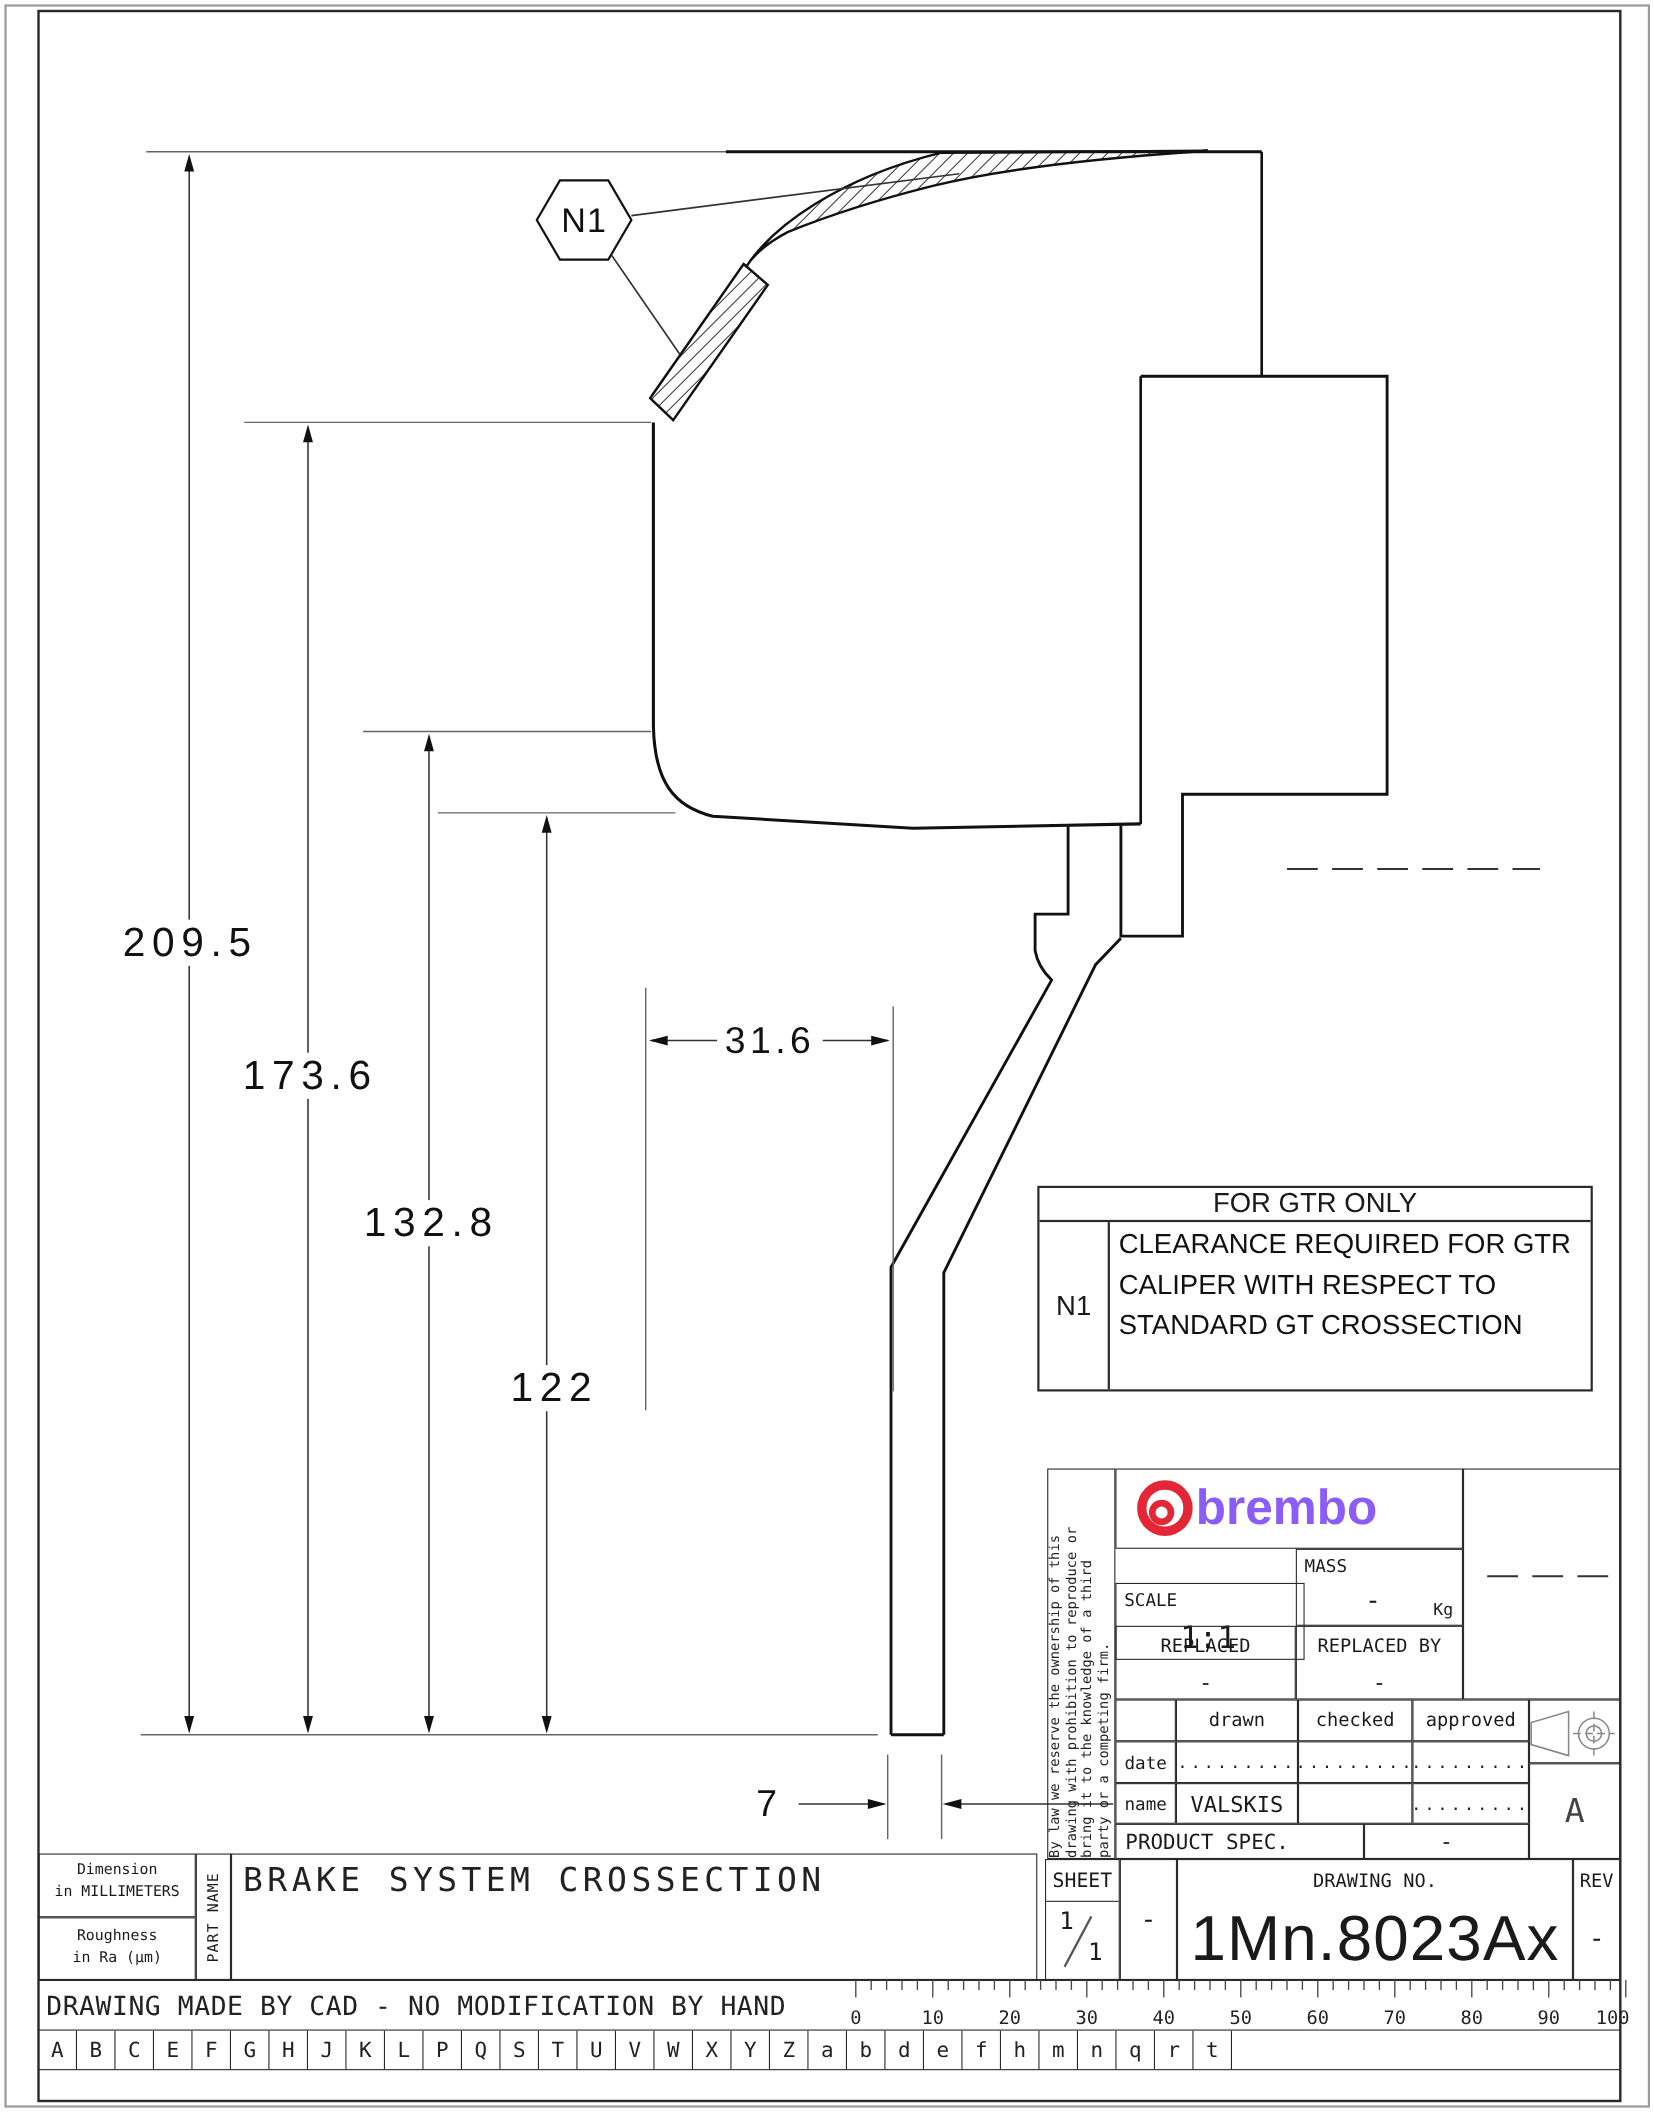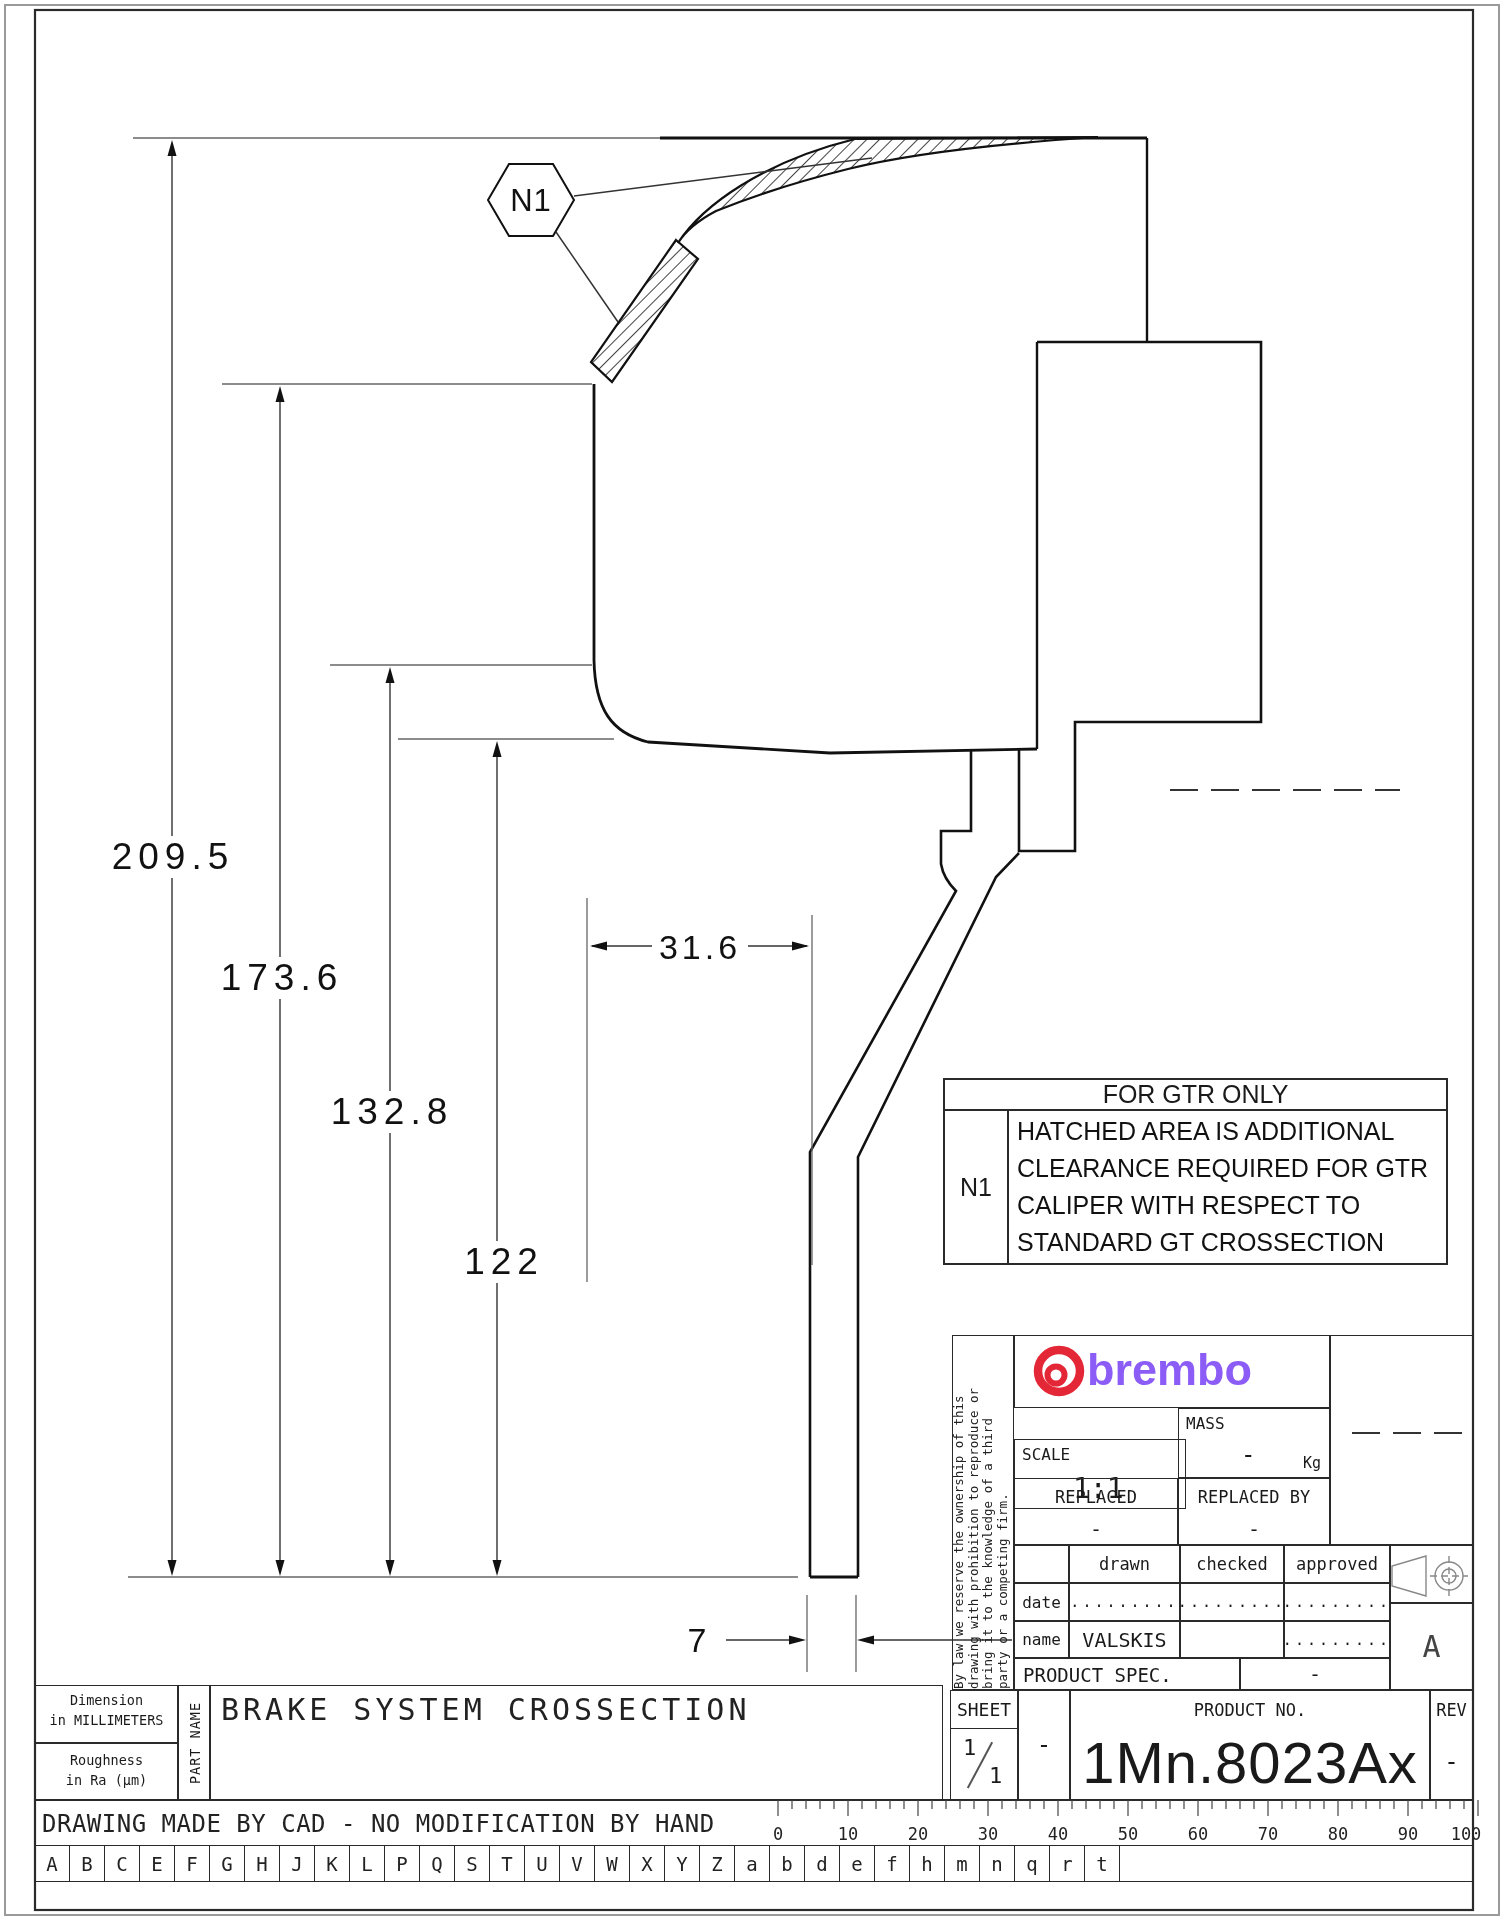--- a/index.html
+++ b/index.html
@@ -186,21 +186,20 @@
   <span class="dimlabel" style="left:392px;top:1112px;">132.8</span>
   <span class="dimlabel" style="left:504px;top:1262px;">122</span>
   <span class="dimlabel" style="left:700px;top:947px;font-size:34px;letter-spacing:4px;">31.6</span>
   <span class="dimlabel" style="left:700px;top:1640px;font-size:34px;">7</span>
   <span class="dimlabel sans" style="left:531px;top:201px;font-size:31px;letter-spacing:1px;background:transparent;">N1</span>
 
   <div class="cell" style="left:943px;top:1078px;width:505px;height:187px;border-width:2px;">
     <div class="ctr sans" style="position:absolute;left:0;top:0;width:100%;height:31px;border-bottom:2px solid #2a2a2a;font-size:25px;box-sizing:border-box;">FOR GTR ONLY</div>
     <div class="ctr sans" style="position:absolute;left:0;top:31px;width:64px;height:152px;border-right:2px solid #2a2a2a;font-size:25px;box-sizing:border-box;">N1</div>
     <div class="notetext" style="position:absolute;left:72px;top:33px;width:425px;">
-      <div>HATCHED AREA IS ADDITIONAL</div>
       <div>CLEARANCE REQUIRED FOR GTR</div>
       <div>CALIPER WITH RESPECT TO</div>
       <div>STANDARD GT CROSSECTION</div>
     </div>
   </div>
 
   <div class="cell" style="left:952px;top:1335px;width:62px;height:355px;"></div>
   <div class="vwrap" style="left:952px;top:1335px;width:62px;height:355px;">
     <div class="vrot mono" style="left:-146px;top:148px;width:352px;height:60px;font-size:12.5px;line-height:14.5px;color:#222;">
       <div>By law we reserve the ownership of this</div>
@@ -263,21 +262,21 @@
   <div class="cell ctr mono" style="left:1390px;top:1603px;width:83px;height:87px;font-size:30px;color:#444;">A</div>
 
   <div class="cell" style="left:950px;top:1690px;width:68px;height:110px;">
     <div class="ctr mono" style="position:absolute;left:0;top:0;width:100%;height:38px;border-bottom:1.5px solid #2a2a2a;font-size:18px;box-sizing:border-box;">SHEET</div>
     <span class="mono" style="position:absolute;left:12px;top:44px;font-size:22px;">1</span>
     <div style="position:absolute;left:28px;top:48px;width:1.5px;height:52px;background:#555;transform:rotate(28deg);"></div>
     <span class="mono" style="position:absolute;left:38px;top:72px;font-size:22px;">1</span>
   </div>
   <div class="cell ctr mono" style="left:1018px;top:1690px;width:52px;height:110px;font-size:24px;">-</div>
   <div class="cell" style="left:1070px;top:1690px;width:360px;height:110px;">
-    <div class="ctr mono" style="position:absolute;left:0;top:0;width:100%;height:38px;font-size:17px;">PRODUCT NO.</div>
+    <div class="ctr mono" style="position:absolute;left:0;top:0;width:100%;height:38px;font-size:17px;">DRAWING NO.</div>
     <div class="ctr sans" style="position:absolute;left:0;top:38px;width:100%;height:66px;font-size:58px;letter-spacing:1px;">1Mn.8023Ax</div>
   </div>
   <div class="cell" style="left:1430px;top:1690px;width:43px;height:110px;">
     <div class="ctr mono" style="position:absolute;left:0;top:0;width:100%;height:38px;font-size:17px;">REV</div>
     <div class="ctr mono" style="position:absolute;left:0;top:38px;width:100%;height:66px;font-size:24px;">-</div>
   </div>
 
   <div class="cell" style="left:35px;top:1685px;width:143px;height:58px;">
     <div class="ctr mono" style="position:absolute;left:0;top:6px;width:100%;font-size:13.5px;">Dimension</div>
     <div class="ctr mono" style="position:absolute;left:0;top:26px;width:100%;font-size:13.5px;">in MILLIMETERS</div>

